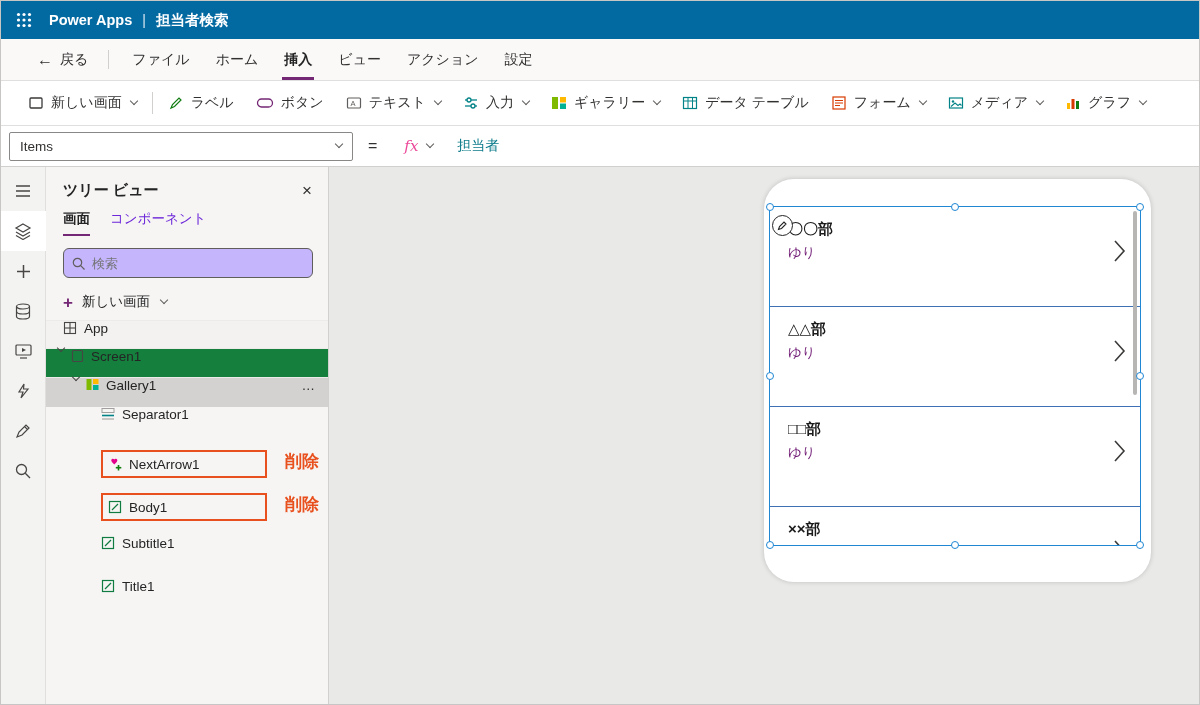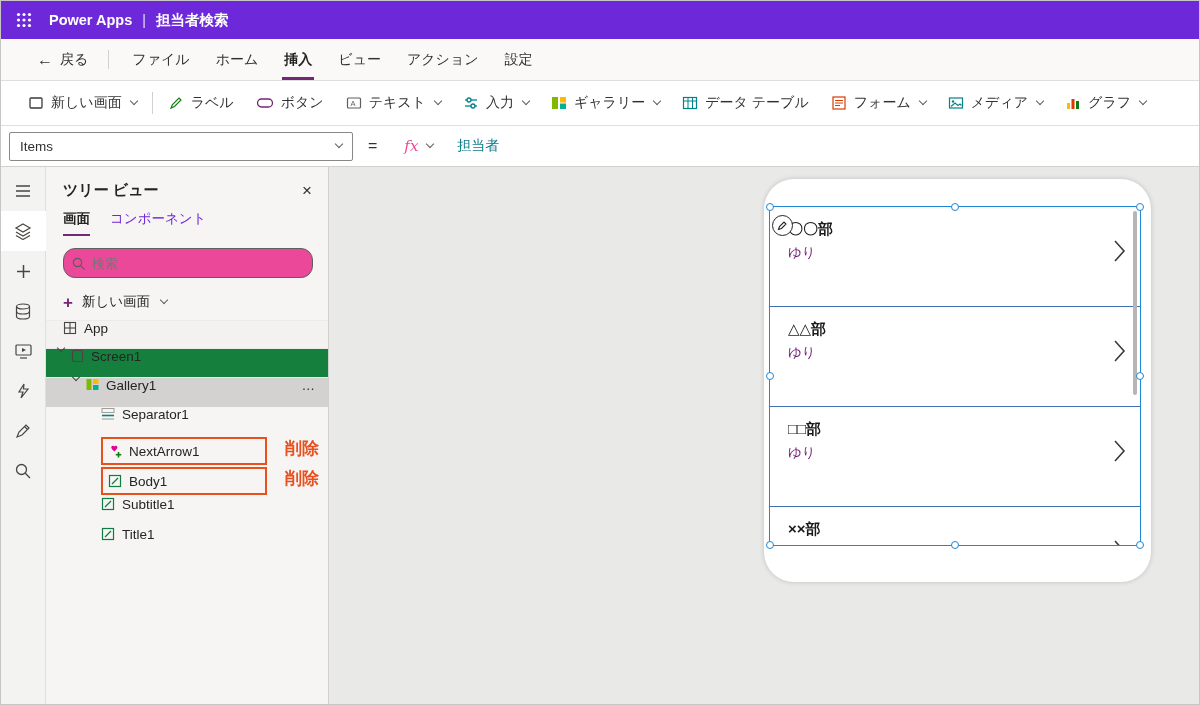--- a/index.html
+++ b/index.html
@@ -1,21 +1,21 @@
 <!DOCTYPE html>
 <html><head>
 <meta charset="utf-8">
 <style>
   * { margin:0; padding:0; box-sizing:border-box; }
   html,body { width:1200px; height:705px; overflow:hidden; }
   body { font-family:"Liberation Sans","DejaVu Sans",sans-serif; font-size:14px; color:#323130; background:#fff; }
   .page { width:1200px; height:705px; display:flex; flex-direction:column; overflow:hidden; border:1px solid #c8c6c4; }
 
   
-  .topbar { height:38px; background:#6d28d9; color:#fff; display:flex; align-items:center; flex-shrink:0; }
+  .topbar { height:38px; background:#0369a1; color:#fff; display:flex; align-items:center; flex-shrink:0; }
   .waffle { width:46px; height:38px; display:flex; align-items:center; justify-content:center; cursor:pointer; }
   .topbar .brand { font-weight:bold; font-size:14.5px; margin-left:2px; }
   .topbar .pipe { margin:0 10px; opacity:.85; }
   .topbar .doc { font-weight:bold; font-size:14.5px; }
 
   
   .menubar { height:42px; background:#faf9f8; border-bottom:1px solid #e1dfdd; display:flex; align-items:stretch; padding-left:26px; flex-shrink:0; }
   .back-btn { display:flex; align-items:center; gap:7px; padding:0 10px; color:#323130; cursor:pointer; }
   .back-arrow { font-size:16px; }
   .menu-div { width:1px; background:#d2d0ce; margin:11px 10px; }
@@ -47,32 +47,32 @@
   .rail-cell.active { background:#ffffff; }
 
   
   .tree-panel { width:283px; background:#f6f5f4; border-right:1px solid #d2d0ce; display:flex; flex-direction:column; font-size:13.5px; flex-shrink:0; }
   .tp-header { display:flex; justify-content:space-between; align-items:center; padding:14px 16px 6px 17px; }
   .tp-title { font-weight:bold; font-size:15px; color:#242424; }
   .tp-close { font-size:17px; color:#323130; cursor:pointer; line-height:1; }
   .tp-tabs { display:flex; gap:20px; padding:4px 17px 0 17px; margin-bottom:8px; }
   .tp-tab { padding-bottom:6px; color:#6d28d9; cursor:pointer; }
   .tp-tab.active { font-weight:bold; color:#242424; border-bottom:2.5px solid #742774; }
-  .tp-search { margin:4px 15px 10px 17px; height:30px; border:1px solid #605e5c; border-radius:12px; background:#ec4899; display:flex; align-items:center; padding:0 8px; gap:7px; }
+  .tp-search { margin:4px 15px 10px 17px; height:30px; border:1px solid #605e5c; border-radius:6px; background:#c4b5fd; display:flex; align-items:center; padding:0 8px; gap:7px; }
   .tp-search input { border:none; outline:none; flex:1; font-size:13px; background:transparent; font-family:inherit; color:#323130; }
   .tp-new { display:flex; align-items:center; gap:9px; padding:5px 17px 9px 17px; color:#242424; cursor:pointer; }
   .tp-new .plus { color:#742774; font-size:17px; font-weight:bold; line-height:1; }
 
   .tree { flex:1; overflow:hidden; }
   .tree-row { display:flex; height:29px; gap:7px; cursor:pointer; color:#242424; }
   .row-app { padding-left:17px; background:#f3f2f1; border-top:1px solid #edebe9; border-bottom:1px solid #edebe9; }
   .row-screen { padding-left:12px; background:#15803d; border-bottom:1px solid #edebe9; }
   .row-gallery { padding-left:27px; background:#d4d2d0; }
   .row-gallery .more { margin-left:auto; margin-right:12px; letter-spacing:1px; color:#323130; }
-  .tree-row.child { padding-left:55px; height:30px; }
+  .tree-row.child { padding-left:55px; height:43px; }
   .tchev { display:inline-block; width:6px; height:6px; border-right:1.3px solid #484644; border-bottom:1.3px solid #484644; transform:rotate(45deg); margin-top:-4px; flex-shrink:0; }
   .obox { display:flex; align-items:center; gap:7px; border:2px solid #e8501d; padding:3px 8px 3px 5px; width:166px; height:28px; }
   .del { color:#e8501d; font-weight:bold; font-size:17px; margin-left:11px; }
 
   
   .canvas { flex:1; background:#e9e9e8; position:relative; overflow:hidden; }
   .artboard { position:absolute; left:435px; top:12px; width:387px; height:403px; background:#fff; box-shadow:0 0 5px rgba(0,0,0,.18);border-radius:30px; }
   .gallery { position:absolute; left:5px; top:27px; width:372px; height:340px; border:1px solid #1f87d4; }
   .g-clip { position:absolute; inset:0; overflow:hidden; background:#fff; }
   .g-row { height:100px; position:relative; padding:13px 0 0 18px; border-bottom:1px solid #3f6fb5; }

